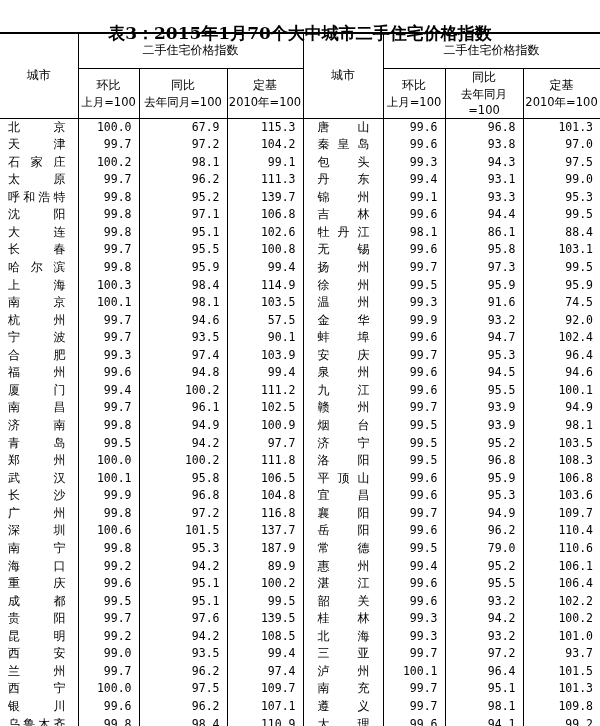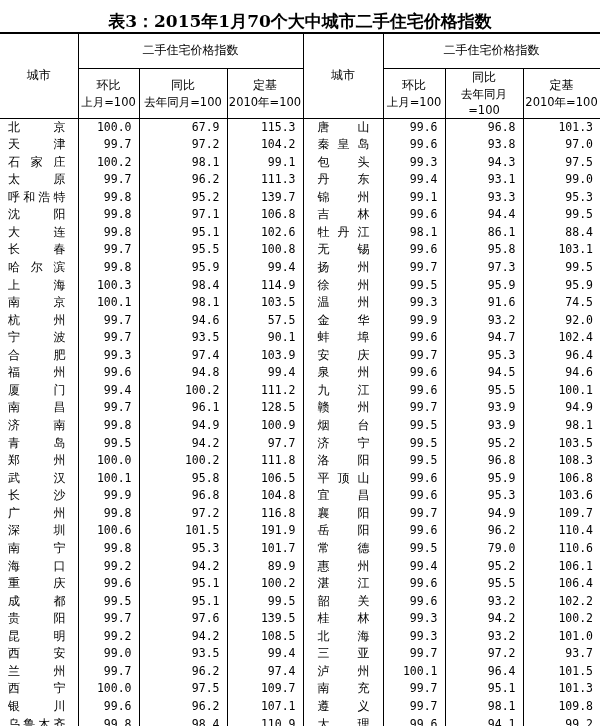--- a/index.html
+++ b/index.html
@@ -4,21 +4,21 @@
 <style>
   * { box-sizing: border-box; }
   html, body { margin: 0; padding: 0; background: #ffffff; }
   body {
     width: 600px;
     color: #000;
     font-family: "DejaVu Sans", sans-serif;
   }
   .title {
     height: 32px;
-    padding-top: 8px;
+    padding-top: 20px;
     line-height: 26px;
     text-align: center;
     font-weight: bold;
     font-size: 17px;
     font-family: "DejaVu Serif", serif;
   }
   table.idx-table {
     width: 600px;
     border-collapse: collapse;
     table-layout: fixed;
@@ -284,21 +284,21 @@
     <td class="city city-r">九江</td>
     <td class="val">99.6</td>
     <td class="val">95.5</td>
     <td class="val last">100.1</td>
   </tr>
 
   <tr>
     <td class="city">南昌</td>
     <td class="val">99.7</td>
     <td class="val">96.1</td>
-    <td class="val">128.5</td>
+    <td class="val">102.5</td>
     <td class="city city-r">赣州</td>
     <td class="val">99.7</td>
     <td class="val">93.9</td>
     <td class="val last">94.9</td>
   </tr>
 
   <tr>
     <td class="city">济南</td>
     <td class="val">99.8</td>
     <td class="val">94.9</td>
@@ -361,32 +361,32 @@
     <td class="city city-r">襄阳</td>
     <td class="val">99.7</td>
     <td class="val">94.9</td>
     <td class="val last">109.7</td>
   </tr>
 
   <tr>
     <td class="city">深圳</td>
     <td class="val">100.6</td>
     <td class="val">101.5</td>
-    <td class="val">191.9</td>
+    <td class="val">137.7</td>
     <td class="city city-r">岳阳</td>
     <td class="val">99.6</td>
     <td class="val">96.2</td>
     <td class="val last">110.4</td>
   </tr>
 
   <tr>
     <td class="city">南宁</td>
     <td class="val">99.8</td>
     <td class="val">95.3</td>
-    <td class="val">101.7</td>
+    <td class="val">187.9</td>
     <td class="city city-r">常德</td>
     <td class="val">99.5</td>
     <td class="val">79.0</td>
     <td class="val last">110.6</td>
   </tr>
 
   <tr>
     <td class="city">海口</td>
     <td class="val">99.2</td>
     <td class="val">94.2</td>

